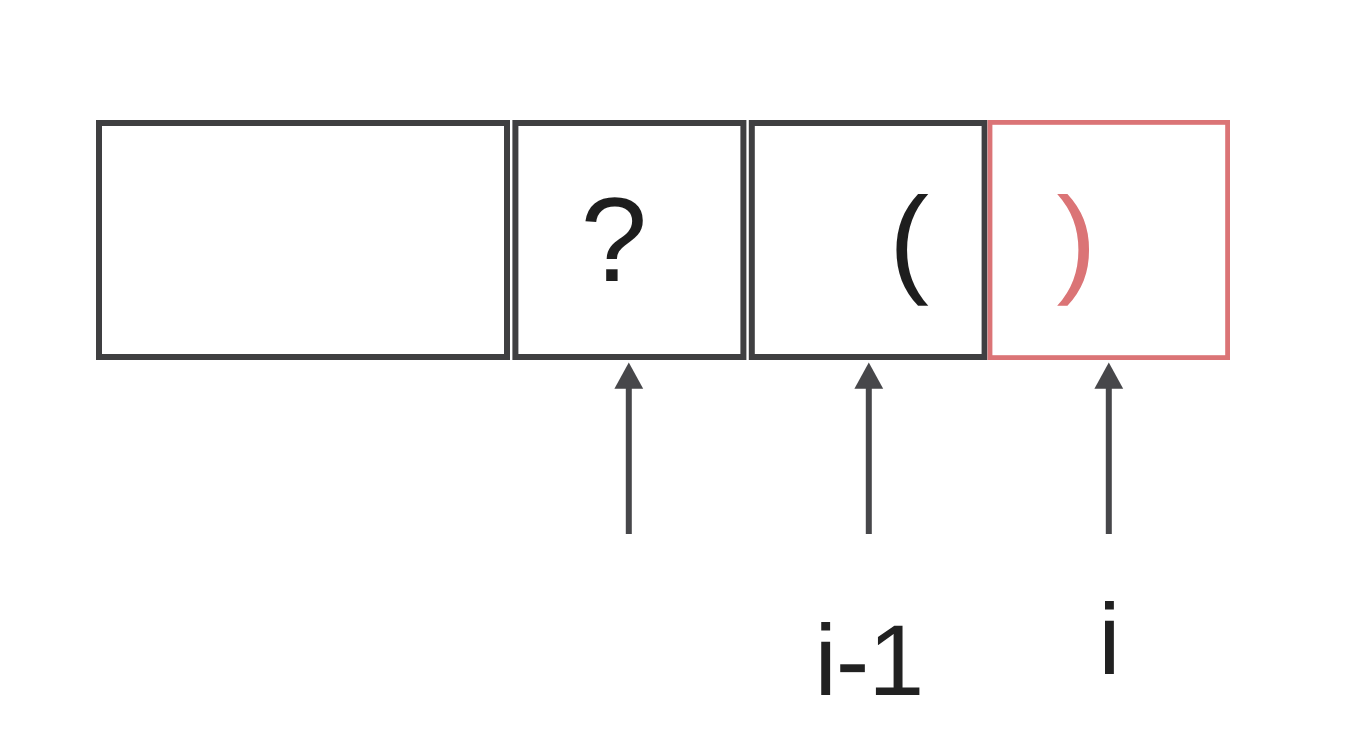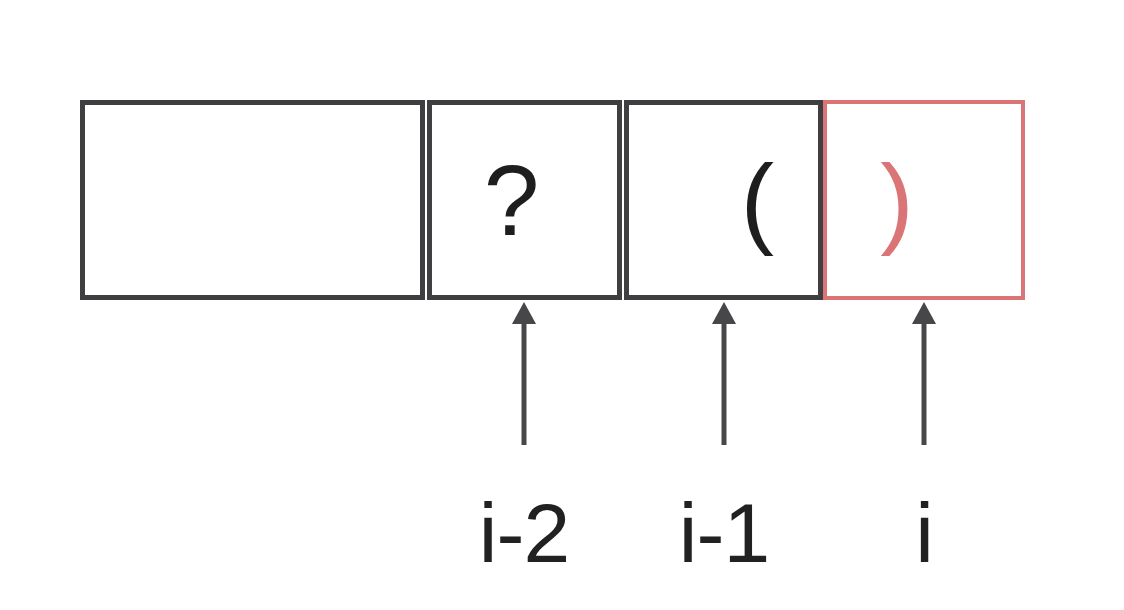--- a/index.html
+++ b/index.html
@@ -62,21 +62,21 @@
     top:491px;
     width:160px;
     text-align:center;
     font-size:84px;
     line-height:1;
     font-weight:400;
     color:var(--label-text);
     letter-spacing:-1px;
   }
   .label-0{left:444px;}
-  .label-1{left:644px;}
+  .label-1{left:644px;margin-top:17px;}
   .label-2{left:844px;}
 </style>
 </head>
 <body>
 
 <div class="stage">
 
   <div class="cell cell-0">
     <span class="cell-symbol"></span>
   </div>
@@ -101,17 +101,16 @@
     <g>
       <line x1="724" y1="322" x2="724" y2="445"></line>
       <polygon points="724,302 712,324 736,324"></polygon>
     </g>
     <g>
       <line x1="924" y1="322" x2="924" y2="445"></line>
       <polygon points="924,302 912,324 936,324"></polygon>
     </g>
   </svg>
 
-  <div class="pointer-label label-0">i-2</div>
   <div class="pointer-label label-1">i-1</div>
   <div class="pointer-label label-2">i</div>
 
 </div>
 
 </body></html>

